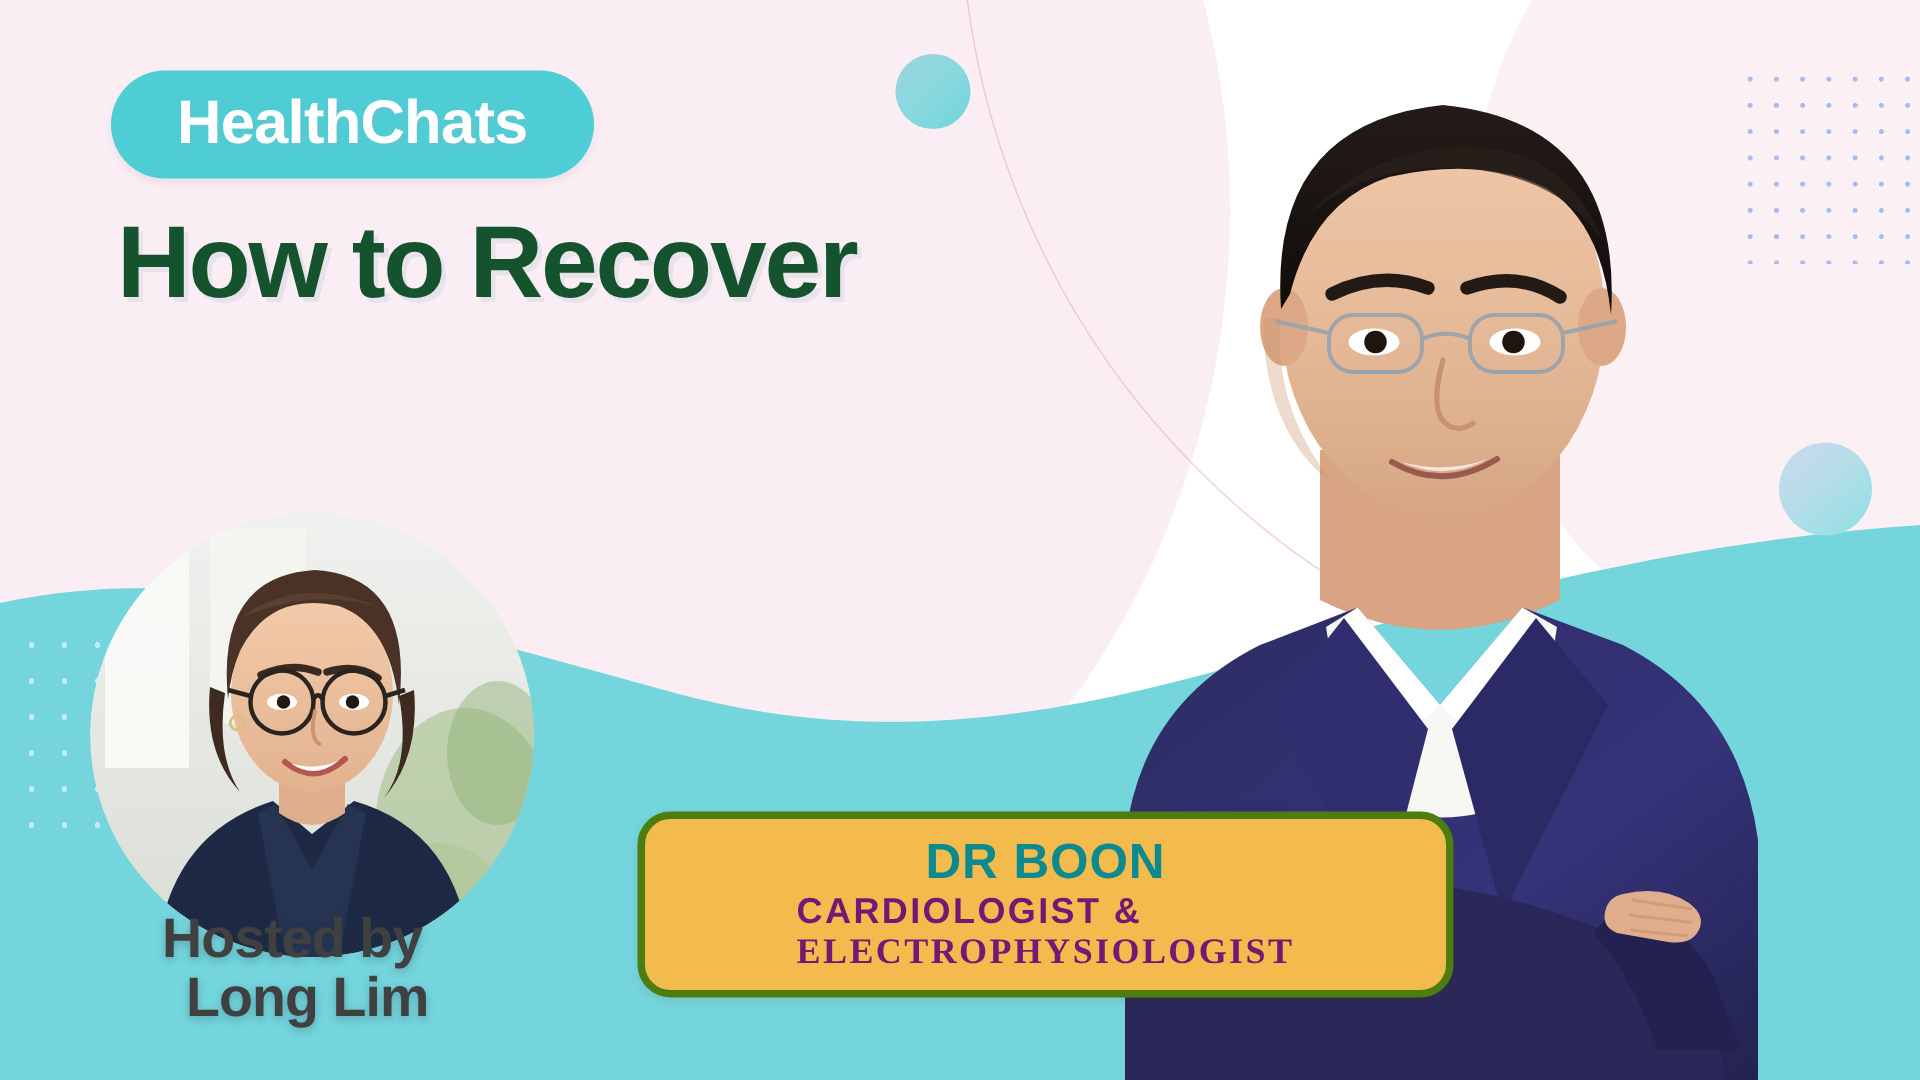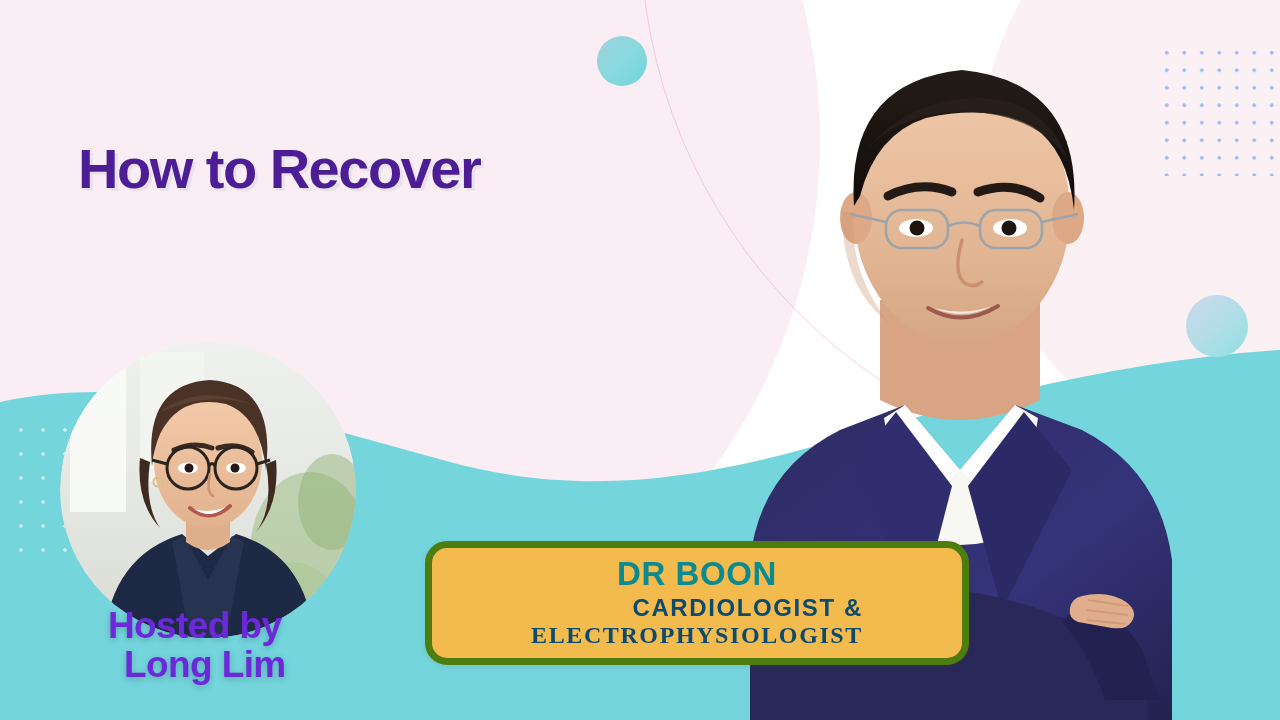--- a/index.html
+++ b/index.html
@@ -60,48 +60,48 @@
     padding:14px 44px 17px 44px;
     box-shadow:0 3px 5px rgba(120,120,140,.12);
   }
   .brand-badge span{
     display:block;color:#ffffff;font-size:41px;font-weight:bold;
     letter-spacing:-.5px;line-height:1;
     text-shadow:2px 2px 0 rgba(160,170,190,.22);
   }
   .headline{
     position:absolute;left:78px;top:142px;width:680px;
-    color:#4c1d95;font-size:56px;font-weight:bold;line-height:.98;
+    color:#14532d;font-size:68px;font-weight:bold;line-height:.98;
     letter-spacing:-1.5px;
     text-shadow:3px 3px 0 rgba(150,170,190,.18);
   }
   .headline .l2{display:block;}
 
   .hosted-by{
     position:absolute;left:108px;top:606px;width:320px;
-    color:#6d28d9;font-size:37px;font-weight:bold;line-height:1.06;
+    color:#404040;font-size:37px;font-weight:bold;line-height:1.06;
     letter-spacing:-.6px;
     text-shadow:0 2px 6px rgba(30,60,70,.30);
   }
   .hosted-by .l2{display:block;padding-left:16px;}
 
   
   .speaker-card{
     position:absolute;left:425px;top:541px;width:544px;height:124px;
-    background:#F3BB4E;border:7px solid #4d7c0f;border-radius:22px;
+    background:#F3BB4E;border:5px solid #4d7c0f;border-radius:22px;
     box-sizing:border-box;
     display:flex;flex-direction:column;align-items:center;justify-content:center;
     box-shadow:0 2px 6px rgba(90,70,20,.10);
   }
   .speaker-name{
     color:#0C8A90;font-size:33px;font-weight:bold;letter-spacing:.6px;line-height:1.05;
   }
   .speaker-role{
-    color:#0c4a6e;font-size:24px;font-weight:bold;letter-spacing:1.6px;
-    line-height:1.12;text-align:right;margin-top:4px;
+    color:#701a75;font-size:24px;font-weight:bold;letter-spacing:1.6px;
+    line-height:1.12;text-align:left;margin-top:4px;
   }
   .speaker-role .l2{display:block;font-family:Liberation Serif, serif;}
 </style>
 </head>
 <body>
 
 <div id="stage">
 
   <div class="pink-blob-2"></div>
   <div class="pink-right-wash"></div>
@@ -243,20 +243,23 @@
 
       <path d="M150,132 q-4,18 3,22" stroke="#CE9270" stroke-width="2.6" fill="none" stroke-linecap="round"></path>
 
       <path d="M130,166 q20,16 40,-2" stroke="#B4574E" stroke-width="4" fill="none" stroke-linecap="round"></path>
       <path d="M134,167 q16,11 32,-2 q-16,7 -32,2 Z" fill="#FFFFFF"></path>
 
       <circle cx="98" cy="140" r="4.5" fill="none" stroke="#D9BE86" stroke-width="2"></circle>
     </g>
   </svg>
 
+  <div class="brand-badge">
+    <span>HealthChats</span>
+  </div>
 
   <div class="headline">
     <span>How to Recover</span>
   </div>
 
   <div class="hosted-by">
     <span>Hosted by</span>
     <span class="l2">Long Lim</span>
   </div>
 

